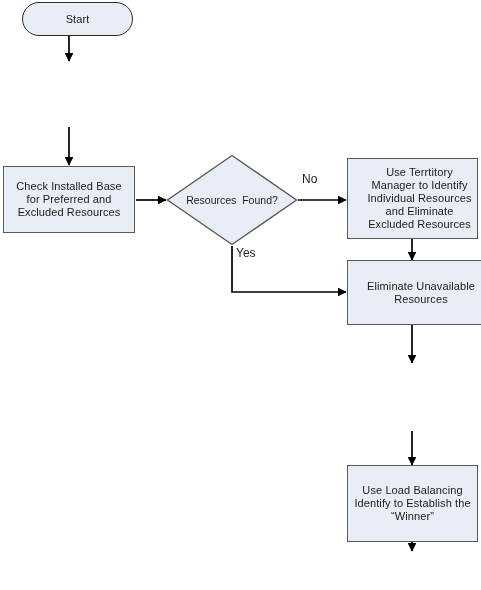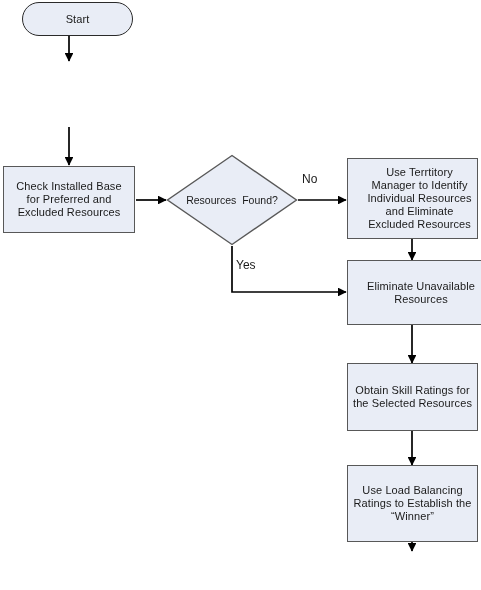--- a/index.html
+++ b/index.html
@@ -118,34 +118,31 @@
     <svg width="132" height="92" viewBox="0 0 132 92">
       <polygon points="66,1.5 130.5,46 66,90.5 1.5,46" fill="#e9edf6" stroke="#585858" stroke-width="1.4"></polygon>
     </svg>
     <span class="decision-label">Resources  Found?</span>
   </div>
 
   <div class="edge-label" style="left:302px; top:172px;">
     <span>No</span>
   </div>
 
-  <div class="edge-label" style="left:236px; top:258px;">
+  <div class="edge-label" style="left:236px; top:246px;">
     <span>Yes</span>
   </div>
 
   <div class="node process" style="left:347px; top:158px; width:131px; height:81px;padding-left:19px;">
     <span>Use Terrtitory Manager to Identify Individual Resources and Eliminate Excluded Resources</span>
   </div>
 
   <div class="node process" style="left:347px; top:260px; width:148px; height:65px;">
     <span>Eliminate Unavailable Resources</span>
   </div>
 
-  <div class="node process" style="left:347px; top:363px; width:131px; height:68px;">
-    <span>Obtain Skill Ratings for the Selected Resources</span>
-  </div>
 
   <div class="node process" style="left:347px; top:465px; width:131px; height:77px;">
-    <span>Use Load Balancing Ratings to Establish the “Winner”</span>
+    <span>Use Load Balancing Identify to Establish the “Winner”</span>
   </div>
 
 
 </div>
 
 </body></html>

